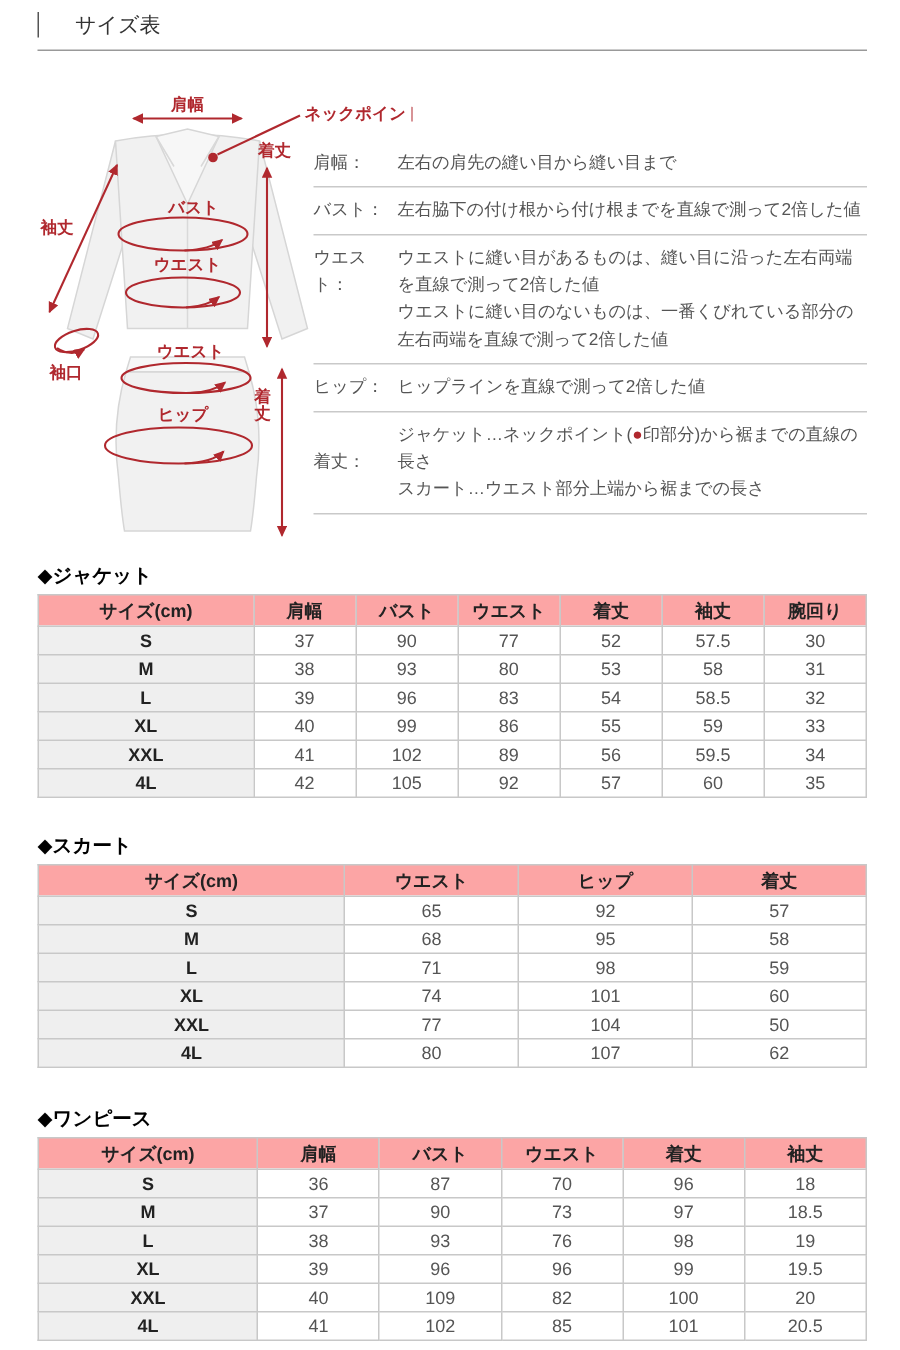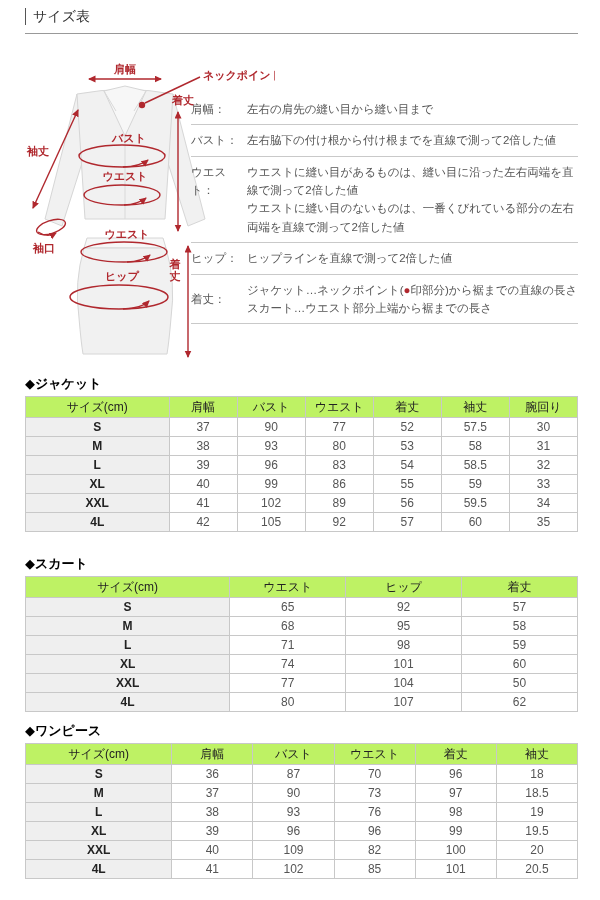--- a/index.html
+++ b/index.html
@@ -5,60 +5,60 @@
   :root{ --accent:#b0282e; }
   html,body{margin:0;padding:0;background:#fff;}
   body{
     width:600px;height:900px;overflow:hidden;
     font-family:"Liberation Sans","DejaVu Sans",sans-serif;
     color:#333;
   }
   .content{padding:8px 22px 0 25px;width:553px;}
   .page-title{
     font-size:14px;font-weight:normal;color:#333;
-    border-left:1px solid #555;padding-left:7px;
+    border-left:1px solid #555;padding-left:24px;
     margin:0 0 8px 0;line-height:1.2;
   }
   .title-rule{border:none;border-top:1px solid #999;margin:0 0 12px 0;}
 
   
   .figure{position:relative;height:318px;}
   .diagram{position:absolute;left:0;top:10px;}
   .garm{fill:#f1f1f1;stroke:#d6d6d6;stroke-width:1;}
   .garm2{fill:#f7f7f7;stroke:#d6d6d6;stroke-width:1;}
   .gline{fill:none;stroke:#d9d9d9;stroke-width:1;}
   .anno{stroke:var(--accent);stroke-width:1.4;fill:none;}
   .rt{fill:var(--accent);font-size:11px;font-weight:bold;}
   .rf{fill:var(--accent);stroke:none;}
   .mf{fill:var(--accent);}
 
   
-  .def-list{position:absolute;left:166px;top:48px;right:0;}
+  .def-list{position:absolute;left:184px;top:48px;right:0;}
   .def-row{
     display:flex;align-items:flex-start;
     border-bottom:1px solid #c9c9c9;
     padding:6px 0;font-size:11.5px;line-height:1.6;color:#555;
   }
   .def-row.center{align-items:center;}
   .def-term{width:56px;flex-shrink:0;}
   .def-desc{flex:1;}
   .dot{color:var(--accent);}
 
   
   .section-title{font-size:13px;color:#000000;margin:0 0 5px 0;line-height:15px;}
-  .mt1{margin-top:12px;} .mt2{margin-top:24px;} .mt3{margin-top:11px;}
+  .mt1{margin-top:12px;} .mt2{margin-top:24px;} .mt3{margin-top:26px;}
   table.sizetable{
     width:100%;border-collapse:collapse;table-layout:fixed;
     font-size:12px;color:#555;text-align:center;
   }
   table.sizetable th,table.sizetable td{
     border:1px solid #c8c8c8;line-height:14px;
   }
   table.sizetable thead th{
-    background:#bef264;color:#222;font-weight:normal;padding:3px 2px;
+    background:#fca5a5;color:#222;font-weight:bold;padding:3px 2px;
   }
   table.sizetable tbody th{
     background:#efefef;color:#222;font-weight:bold;padding:2px;
   }
   table.sizetable tbody td{background:#fff;padding:2px;}
 </style>
 </head>
 <body>
 
 <div class="content">

